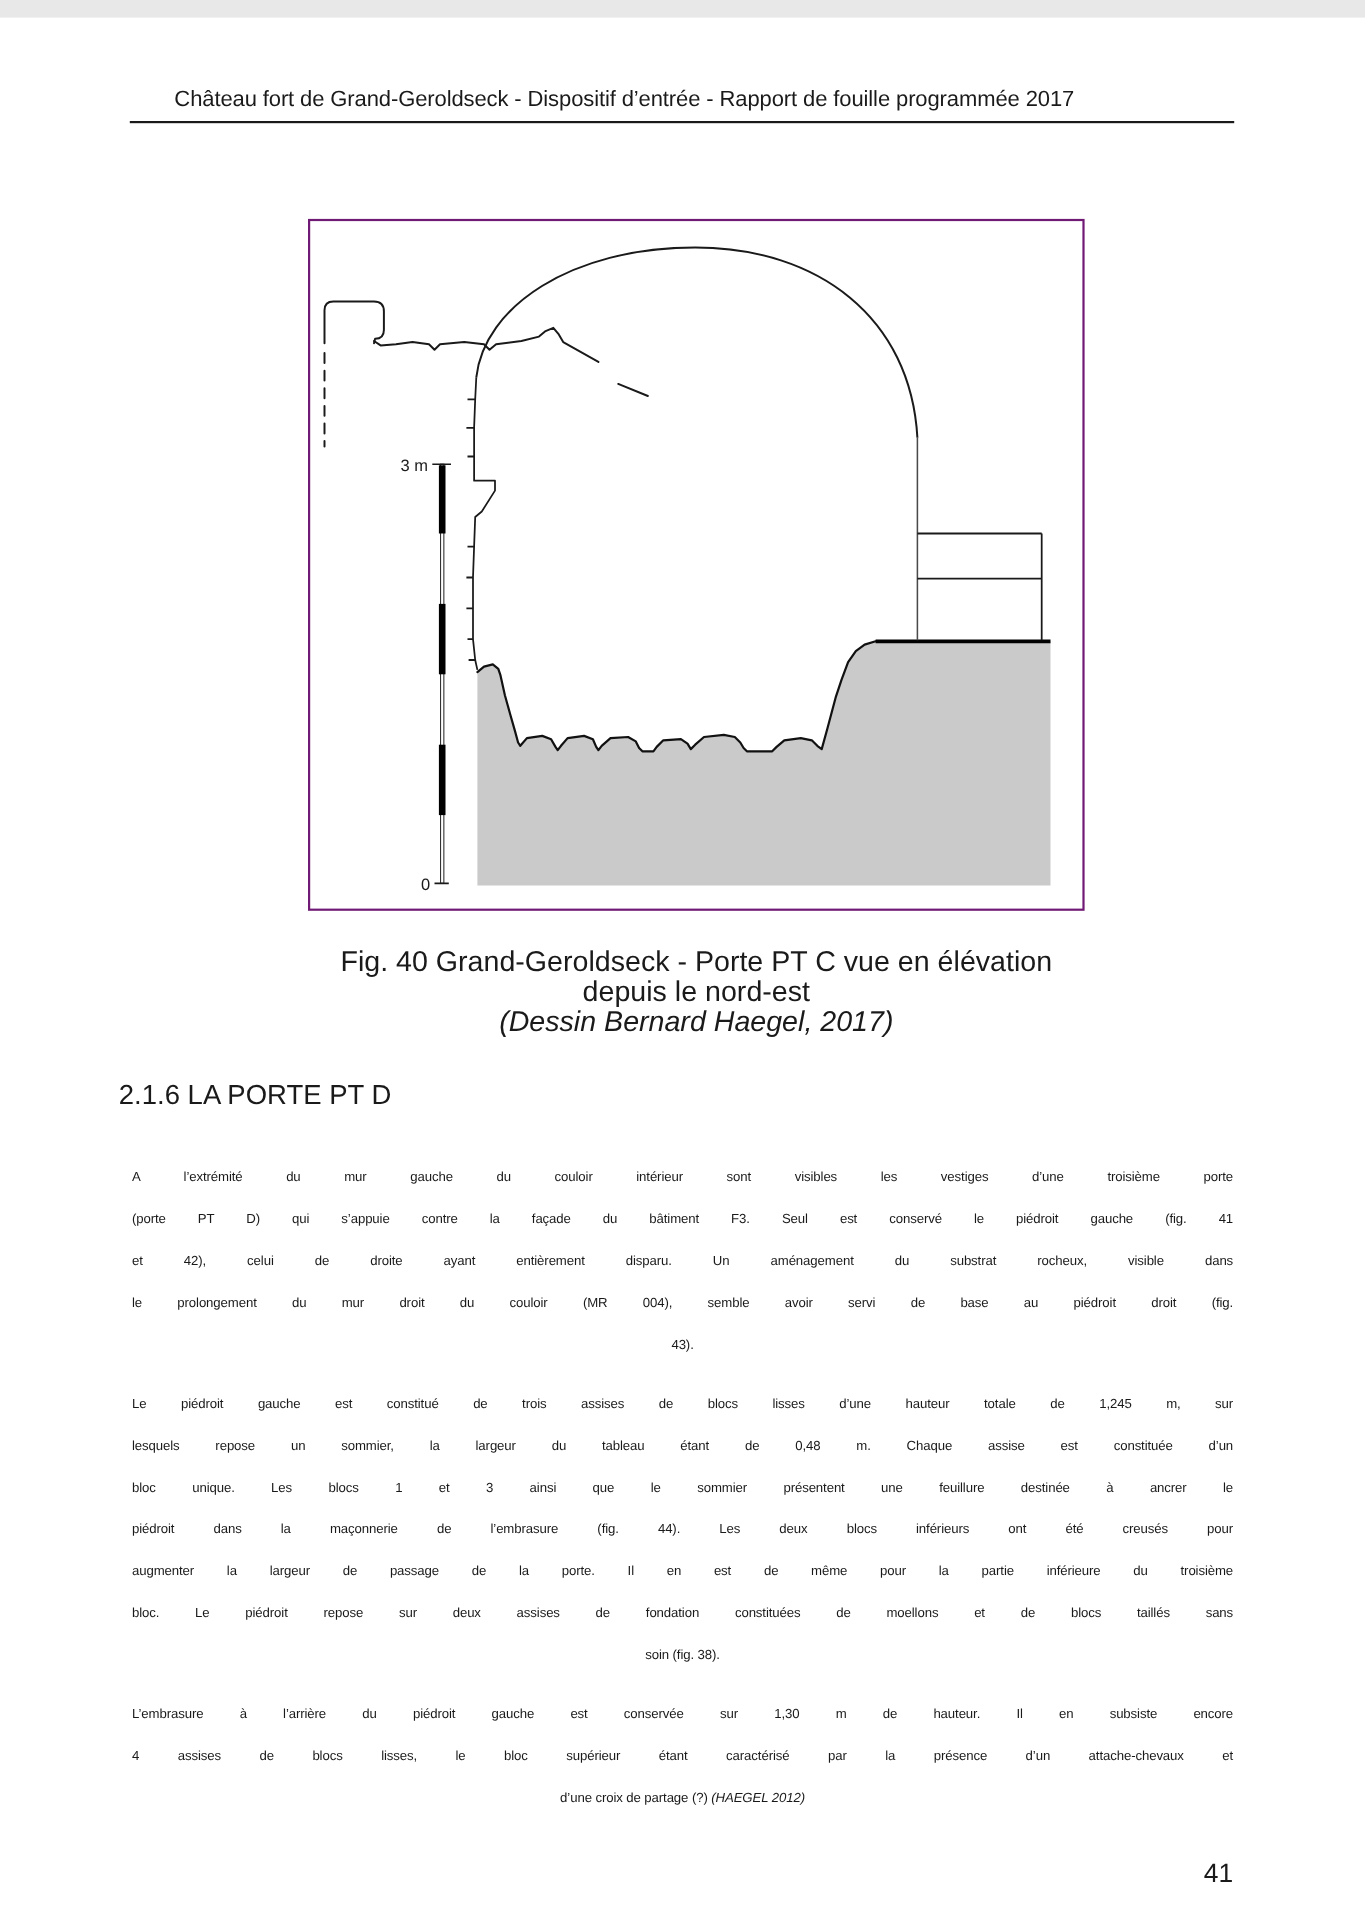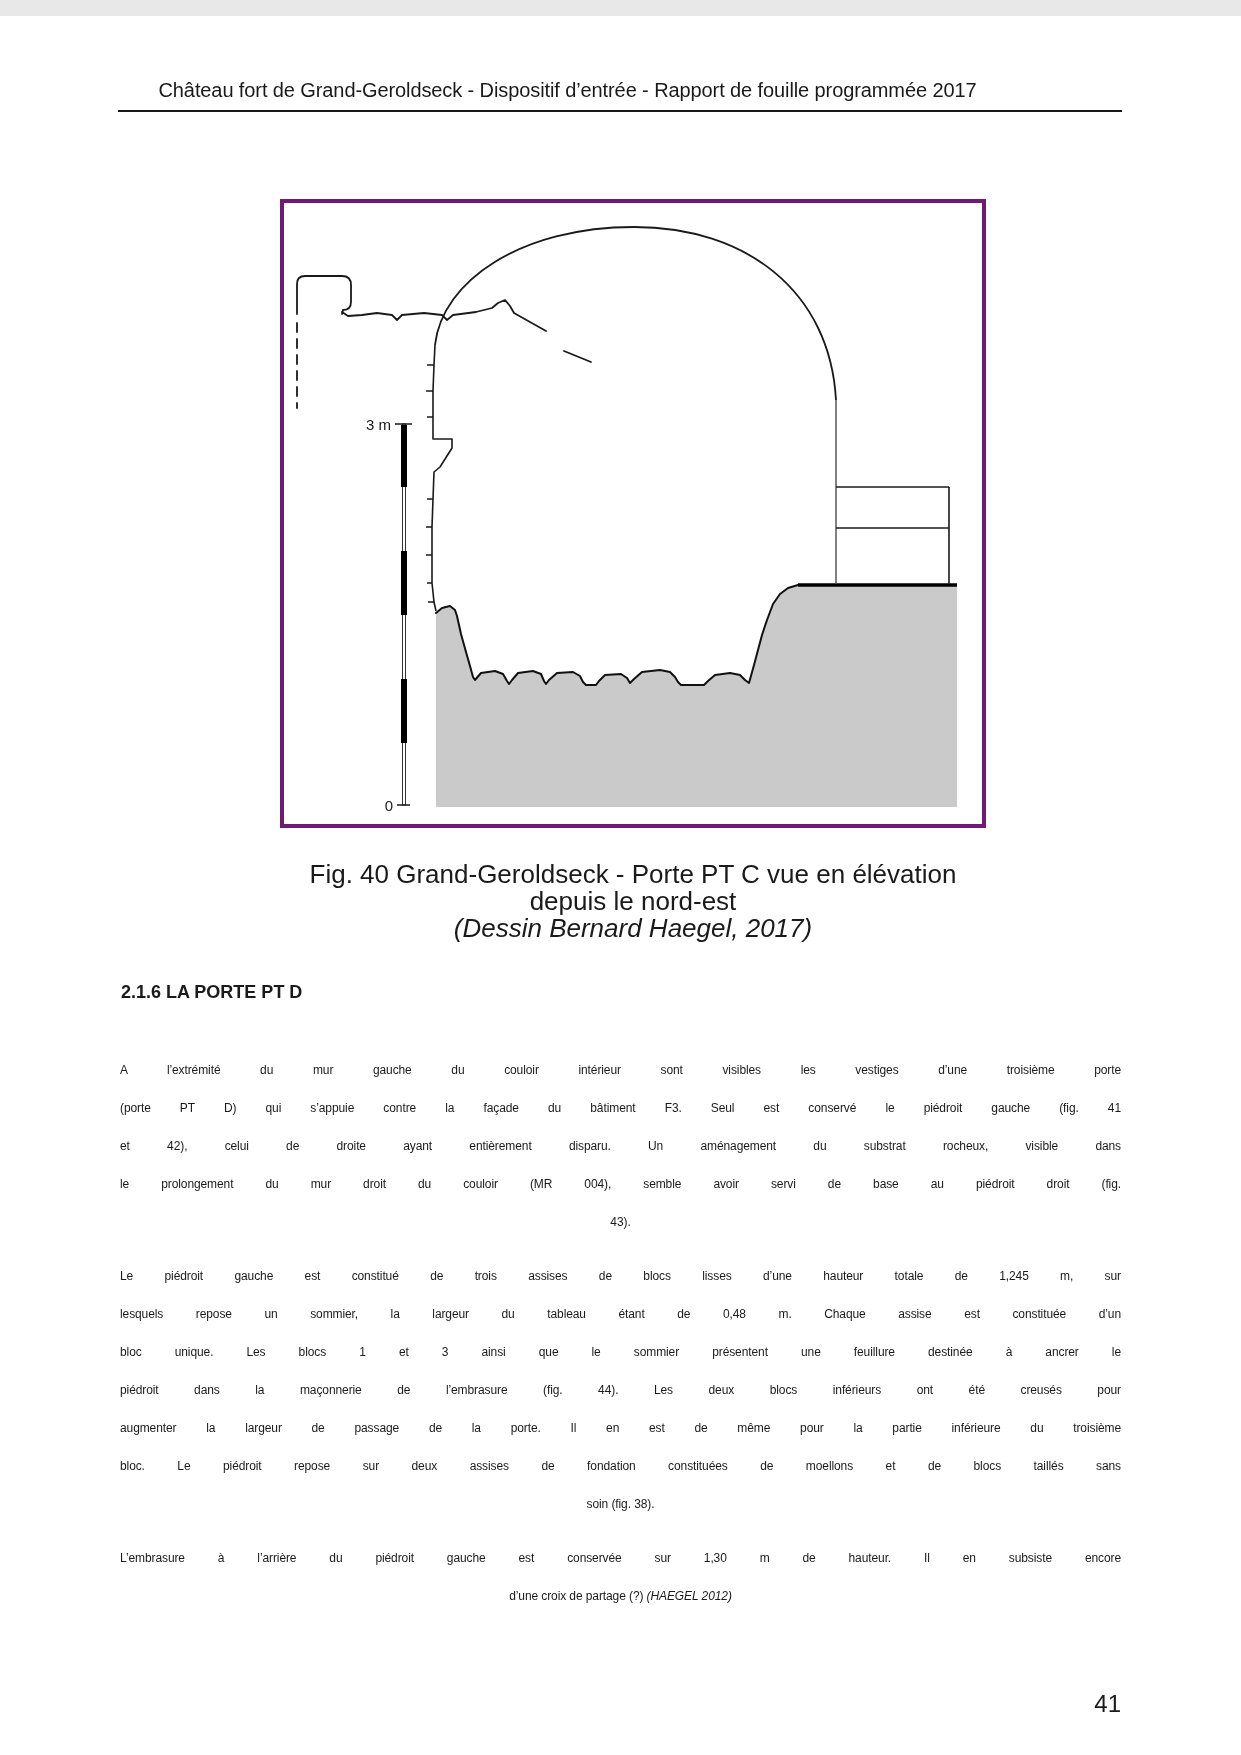--- a/index.html
+++ b/index.html
@@ -11,31 +11,31 @@
   .header-title{
     position:absolute; top:63px; left:120px; width:895px;
     text-align:center; font-size:20px; letter-spacing:-0.1px; white-space:nowrap;
   }
   .header-rule{
     position:absolute; top:94px; left:118px; width:1004px; height:0;
     border-top:2px solid #1a1a1a;
   }
   .figure-box{
     position:absolute; left:280px; top:183px; width:706px; height:629px;
-    border:4px solid #701a75; box-sizing:border-box; background:#fff;
+    border:2px solid #701a75; box-sizing:border-box; background:#fff;
   }
   .figure-box svg{display:block;}
   .figure-box text{font-family:"Liberation Sans", sans-serif; fill:#1a1a1a;}
   .caption{
     position:absolute; left:280px; top:845px; width:706px;
     text-align:center; font-size:26px; line-height:27px;
   }
   .section-heading{
-    position:absolute; left:121px; top:966px; width:1001px;
-    font-size:18px; font-weight:bold;
+    position:absolute; left:108px; top:966px; width:1001px;
+    font-size:25px; font-weight:normal;
   }
   .content{
     position:absolute; left:120px; top:1035px; width:1001px;
     font-size:12px; line-height:38px; letter-spacing:-0.1px;
   }
   .paragraph{margin:0 0 16px 0;}
   .jline{text-align:justify; text-align-last:justify;}
   .lastline{text-align:center;}
   .it{font-style:italic;}
   .page-number{
@@ -111,19 +111,20 @@
         <div class="jline"><span>Le piédroit gauche est constitué de trois assises de blocs lisses d’une hauteur totale de 1,245 m, sur</span></div>
         <div class="jline"><span>lesquels repose un sommier, la largeur du tableau étant de 0,48 m. Chaque assise est constituée d’un</span></div>
         <div class="jline"><span>bloc unique. Les blocs 1 et 3 ainsi que le sommier présentent une feuillure destinée à ancrer le</span></div>
         <div class="jline"><span>piédroit dans la maçonnerie de l’embrasure (fig. 44). Les deux blocs inférieurs ont été creusés pour</span></div>
         <div class="jline"><span>augmenter la largeur de passage de la porte. Il en est de même pour la partie inférieure du troisième</span></div>
         <div class="jline"><span>bloc. Le piédroit repose sur deux assises de fondation constituées de moellons et de blocs taillés sans</span></div>
         <div class="lastline"><span>soin (fig. 38).</span></div>
       </div>
       <div class="paragraph">
         <div class="jline"><span>L’embrasure à l’arrière du piédroit gauche est conservée sur 1,30 m de hauteur. Il en subsiste encore</span></div>
+        <div class="jline"><span>4 assises de blocs lisses, le bloc supérieur étant caractérisé par la présence d’un attache-chevaux et</span></div>
         <div class="lastline"><span>d’une croix de partage (?) </span><span class="it">(HAEGEL 2012)</span></div>
       </div>
     </div>
 
   <div class="page-number">41</div>
 
 </div>
 
 </body></html>

